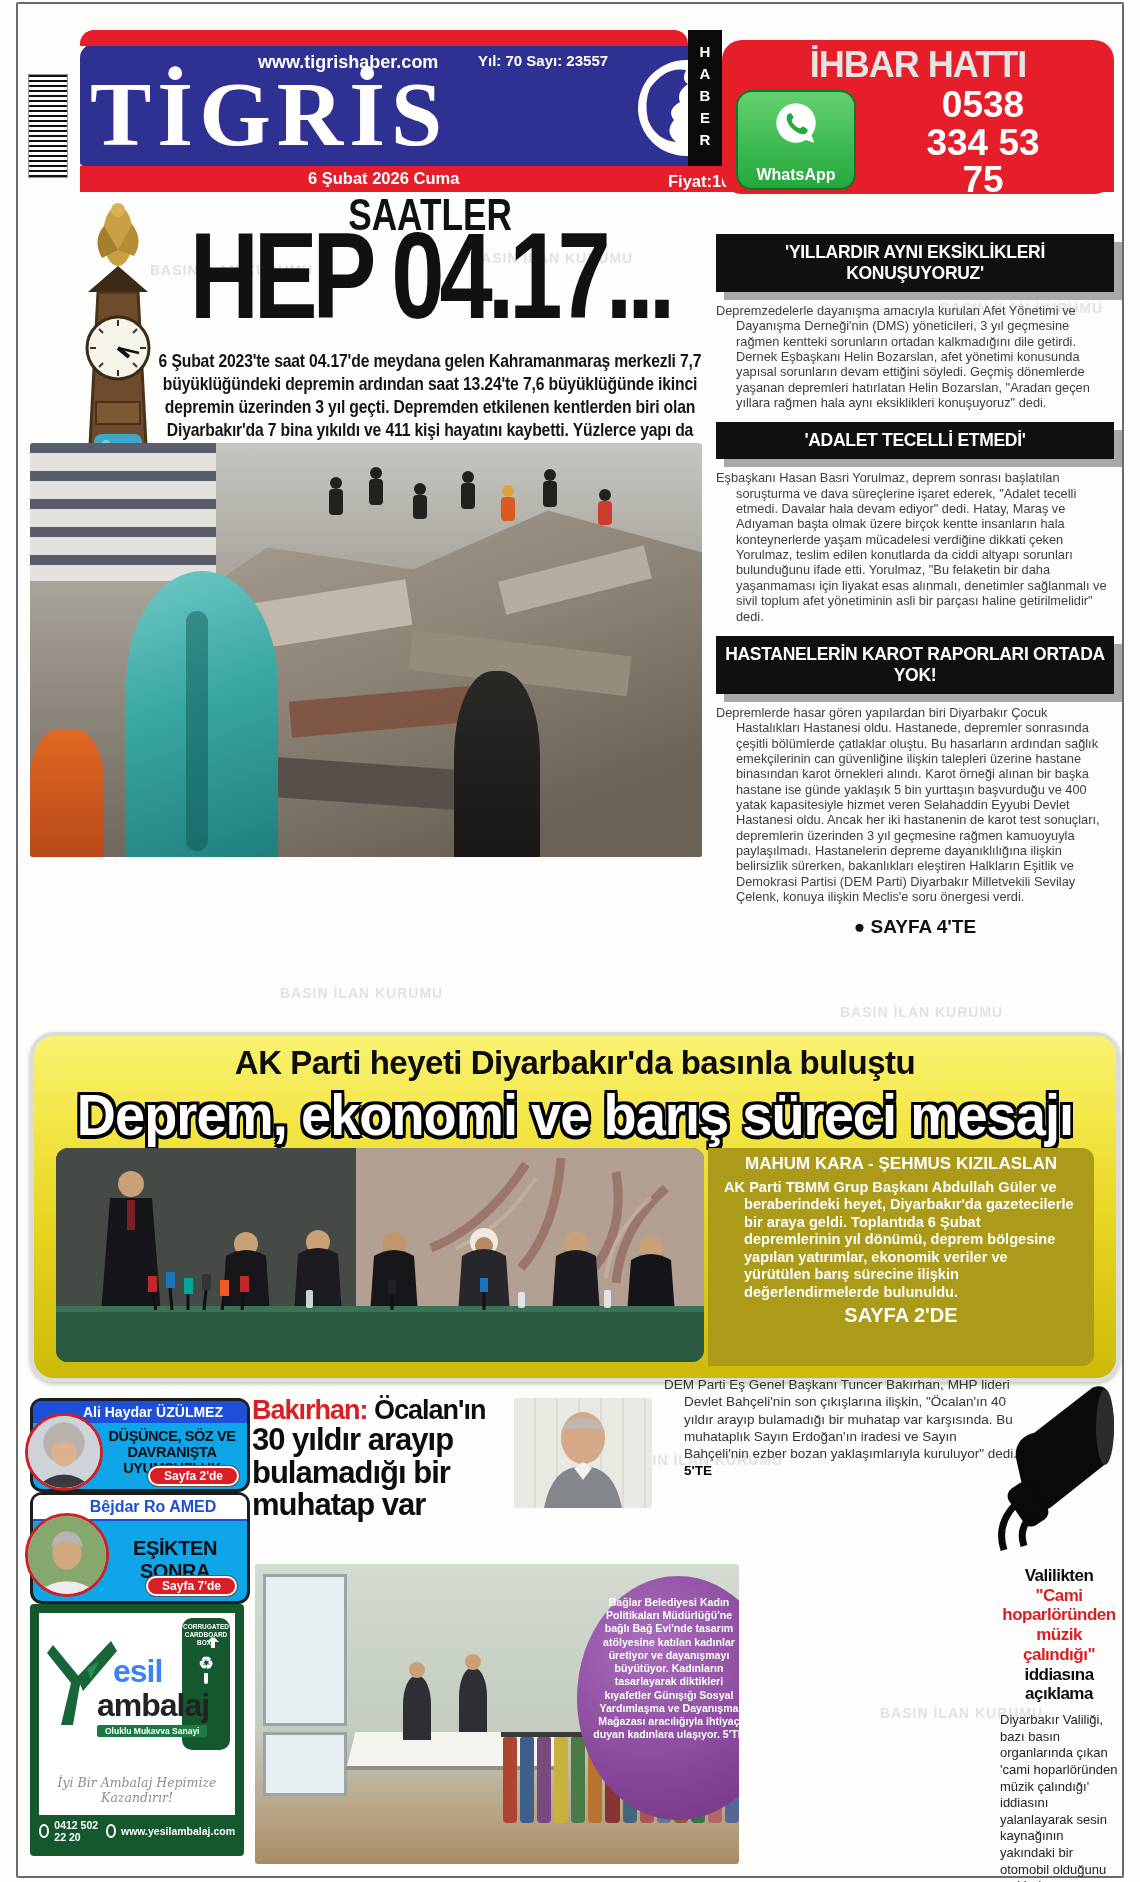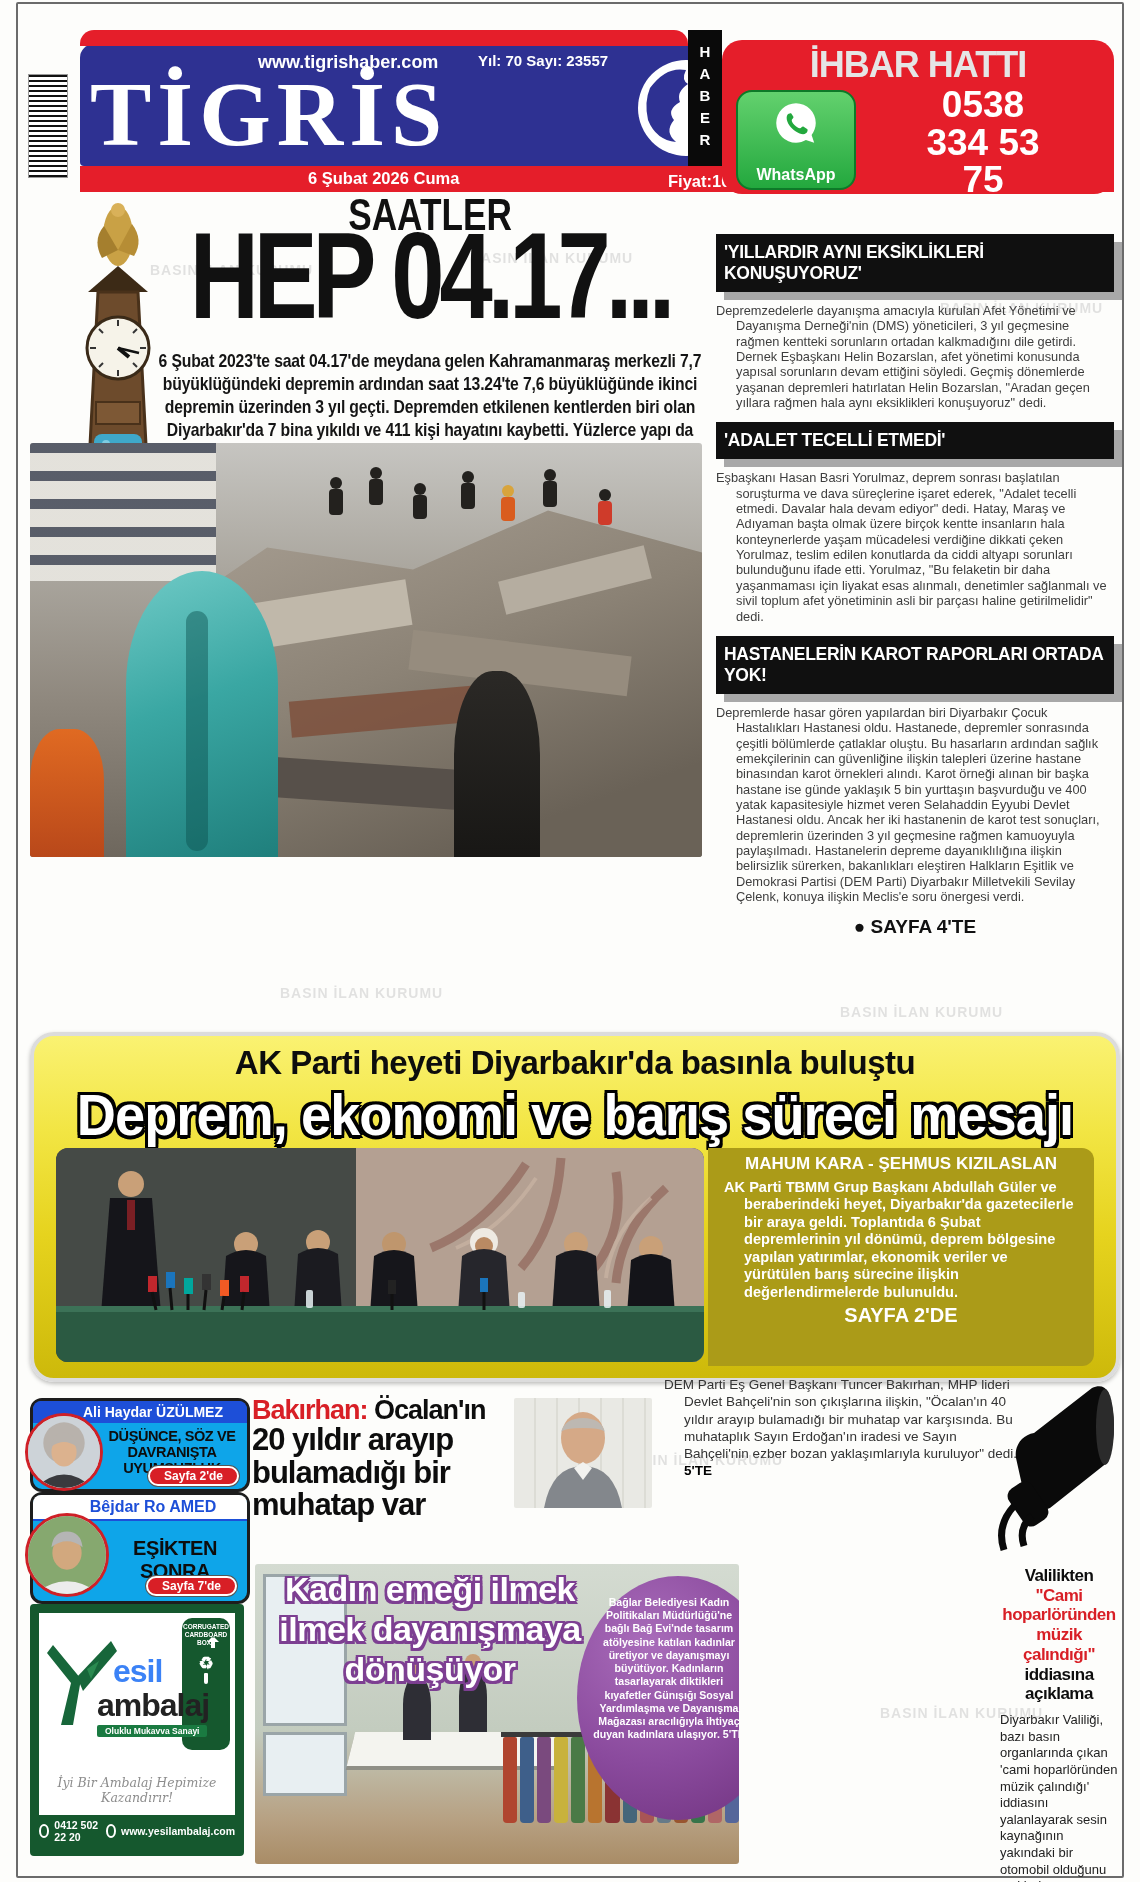--- a/index.html
+++ b/index.html
@@ -46,21 +46,21 @@
   .teal-fig{position:absolute;left:96px;bottom:0;width:152px;height:286px;border-radius:50% 50% 0 0/40% 40% 0 0;
       background:linear-gradient(160deg,#6fcac6 0%,#3aa7a3 45%,#1f7f7c 100%);}
   .teal-fold{position:absolute;left:60px;top:40px;width:22px;height:240px;background:rgba(12,80,78,.45);border-radius:12px;}
   .orange-fig{position:absolute;left:0;bottom:0;width:74px;height:128px;border-radius:40% 40% 0 0;
       background:linear-gradient(180deg,#e06a22,#b9481a);}
   .dark-fig{position:absolute;left:424px;bottom:0;width:86px;height:186px;border-radius:45% 45% 0 0;
       background:linear-gradient(180deg,#2b2926,#181715);}
 
   
   .rightcol{left:716px;top:234px;width:398px;}
-  .blackbox{background:#101010;color:#fff;font-weight:bold;text-align:left;font-size:17.5px;line-height:1.2;
+  .blackbox{background:#101010;color:#fff;font-weight:bold;text-align:center;font-size:17.5px;line-height:1.2;
       padding:8px 8px;letter-spacing:-.3px;box-shadow:8px 8px 0 #a8a8a8;margin-bottom:11px;}
   .rbody{font-size:12.8px;line-height:1.2;color:#3e3e3e;margin-bottom:12px;}
   .hang{padding-left:20px;text-indent:-20px;}
   .pageref-main{text-align:center;font-weight:bold;font-size:19px;color:#111;}
 
   
   .ak{left:30px;top:1032px;width:1082px;height:342px;border-radius:24px;border:4px solid #dcdcdc;
       background:linear-gradient(180deg,#faf272 0%,#f2e543 28%,#e6d31e 58%,#cdb90a 100%);overflow:hidden;
       box-shadow:0 2px 4px rgba(0,0,0,.25);}
   .ak-kicker{position:absolute;top:8px;left:0;width:100%;text-align:center;font-weight:800;font-size:33px;color:#0d0d0d;letter-spacing:-.5px;}
@@ -392,21 +392,21 @@
       <span class="dotico"></span>
       <span>0412 502 22 20</span>
       <span class="dotico"></span>
       <span>www.yesilambalaj.com</span>
     </div>
   </div>
 
   <div class="abs bak-head">
     <div class="bak-l1"><span class="bak-red">Bakırhan:</span>
       <span>Öcalan'ın</span></div>
-    <div class="bak-ln">20 yıldır arayıp</div>
+    <div class="bak-ln">30 yıldır arayıp</div>
     <div class="bak-ln">bulamadığı bir</div>
     <div class="bak-ln">muhatap var</div>
   </div>
 
   <div class="abs bak-photo">
     <svg width="138" height="110" viewBox="0 0 138 110">
       <ellipse cx="69" cy="40" rx="22" ry="26" fill="#d5a987"></ellipse>
       <path d="M47 34 q4 -14 22 -14 q18 0 22 14 q-4 -4 -22 -4 q-18 0 -22 4z" fill="#bdb8b2"></path>
       <path d="M30 110 q8 -42 39 -42 q31 0 39 42 z" fill="#83878c"></path>
       <path d="M60 70 l9 12 l9 -12 l-9 -6 z" fill="#f2f2ef"></path>
@@ -444,25 +444,20 @@
         <div style="background:#b8742f"></div>
       <div style="background:#8a3333"></div>
         <div style="background:#44667a"></div>
         <div style="background:#a85555"></div>
       <div style="background:#667a88"></div>
         <div style="background:#99552f"></div>
         <div style="background:#37744a"></div>
       <div style="background:#b06666"></div>
         <div style="background:#55669a"></div>
     </div>
-    <div class="kd-headline">
-      <div>Kadın emeği ilmek</div>
-      <div>ilmek dayanışmaya</div>
-      <div>dönüşüyor</div>
-    </div>
     <div class="kd-circle">
       <div class="kd-circle-txt">
         <span>Bağlar Belediyesi Kadın Politikaları Müdürlüğü'ne bağlı Bağ Evi'nde tasarım atölyesine katılan kadınlar üretiyor ve dayanışmayı büyütüyor. Kadınların tasarlayarak diktikleri kıyafetler Günışığı Sosyal Yardımlaşma ve Dayanışma Mağazası aracılığıyla ihtiyaç duyan kadınlara ulaşıyor.</span>
         <span style="font-weight:800">5'TE</span>
       </div>
     </div>
   </div>
 
   <div class="abs valilik">
     <div class="val-head">

